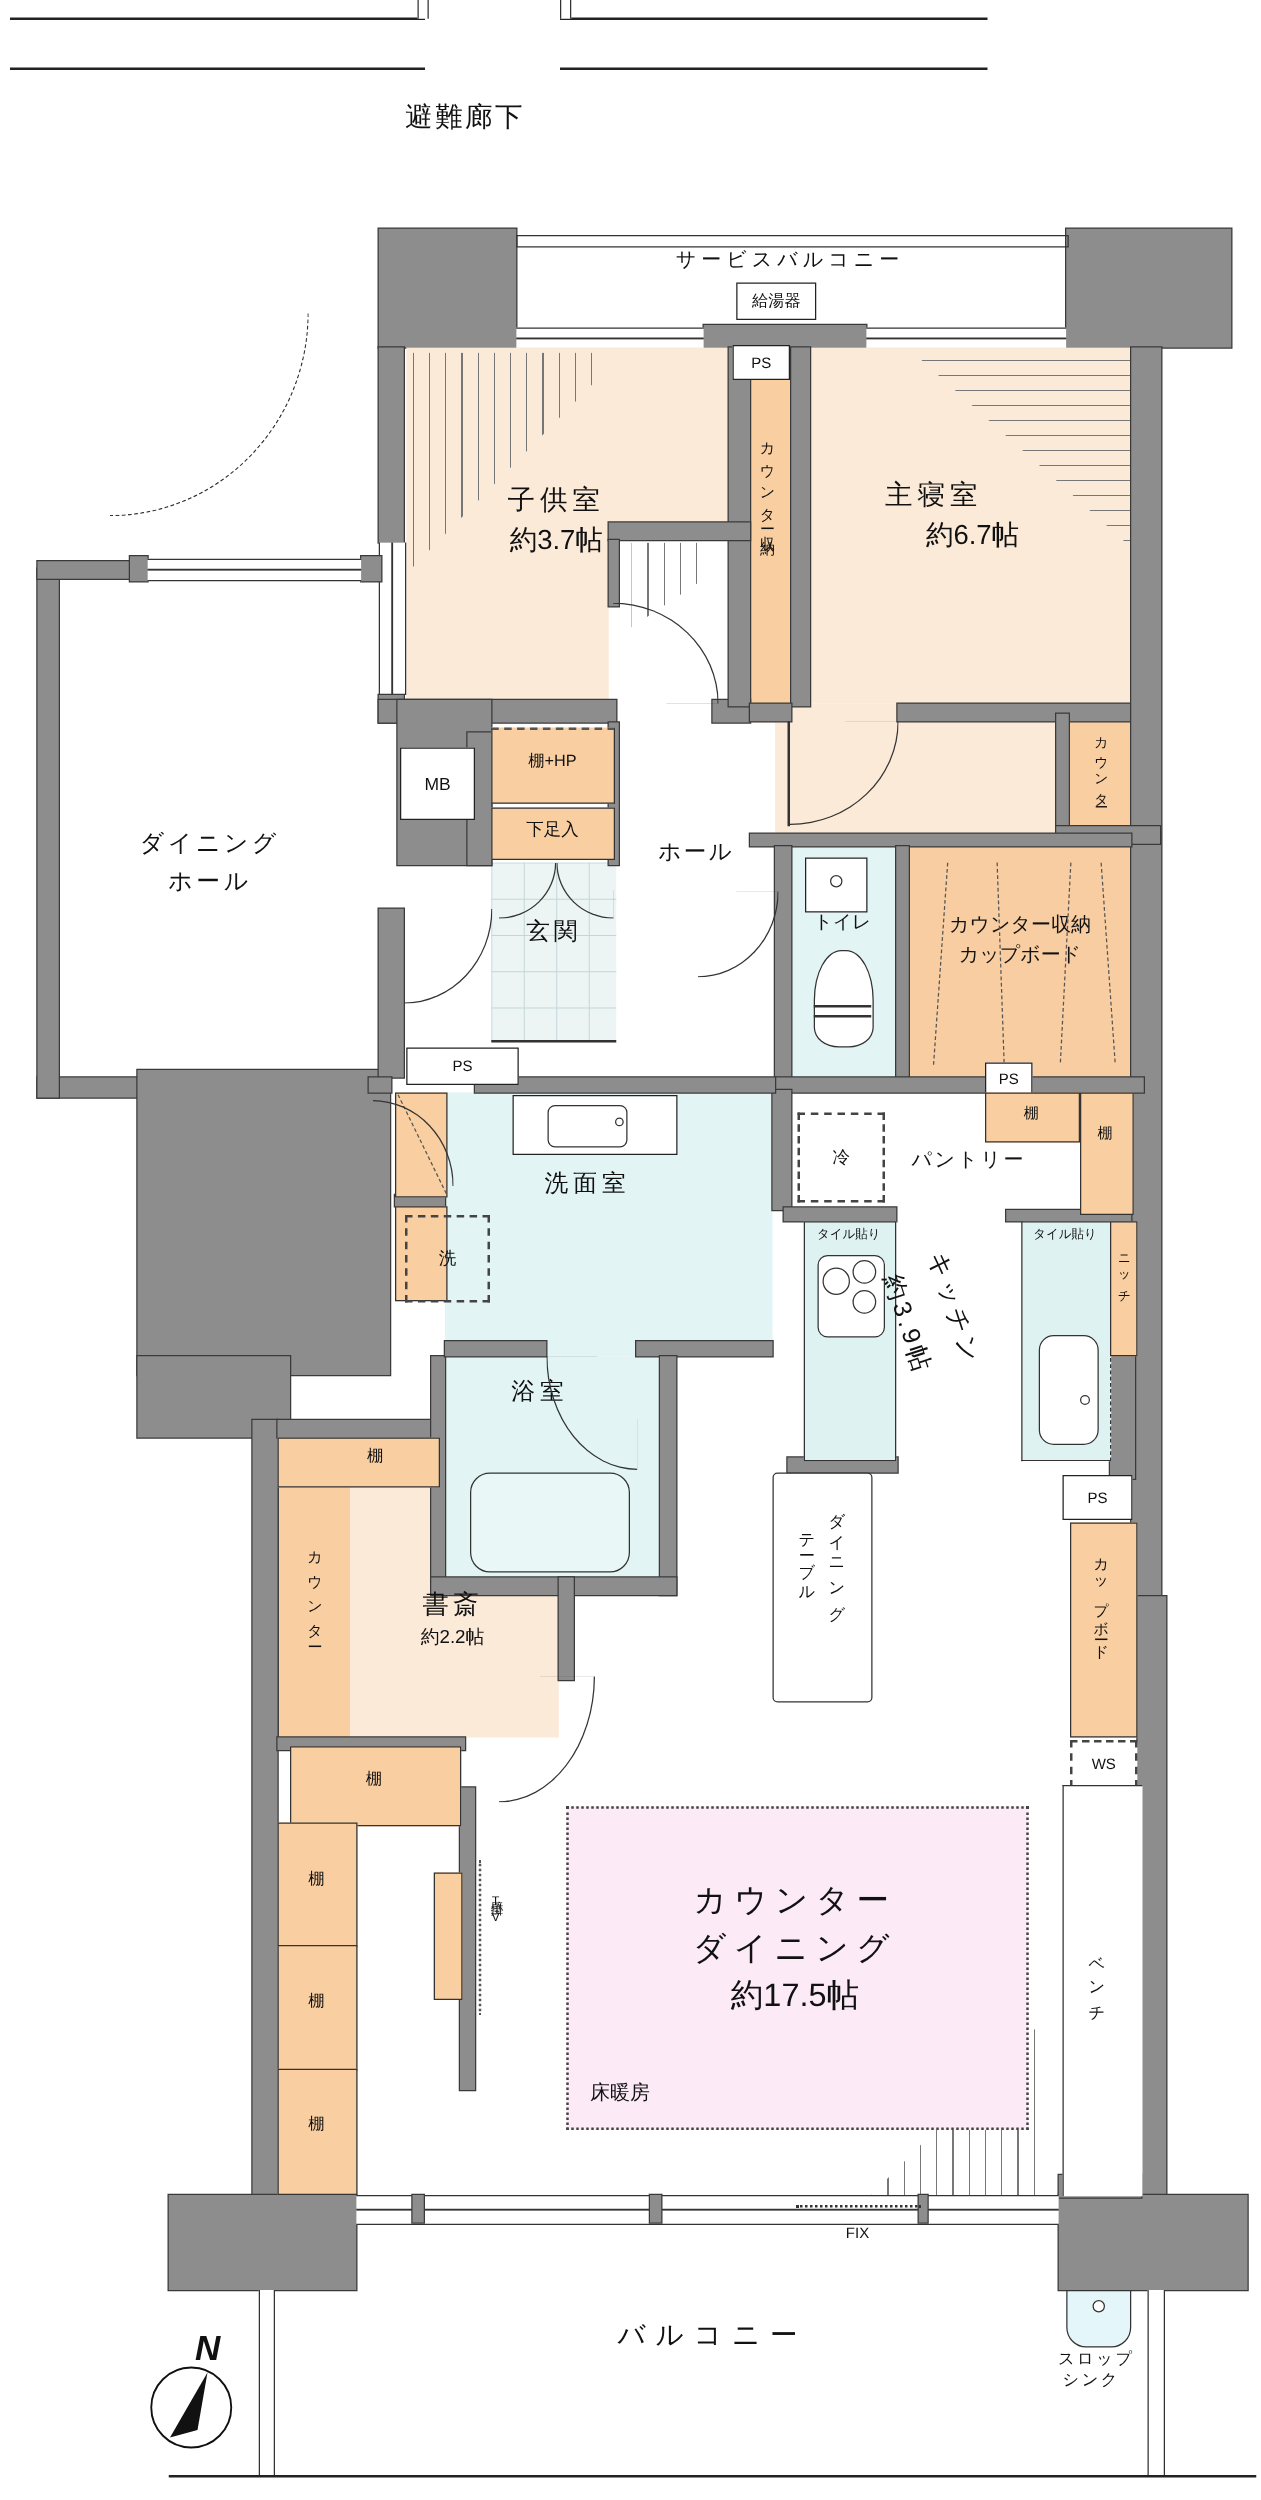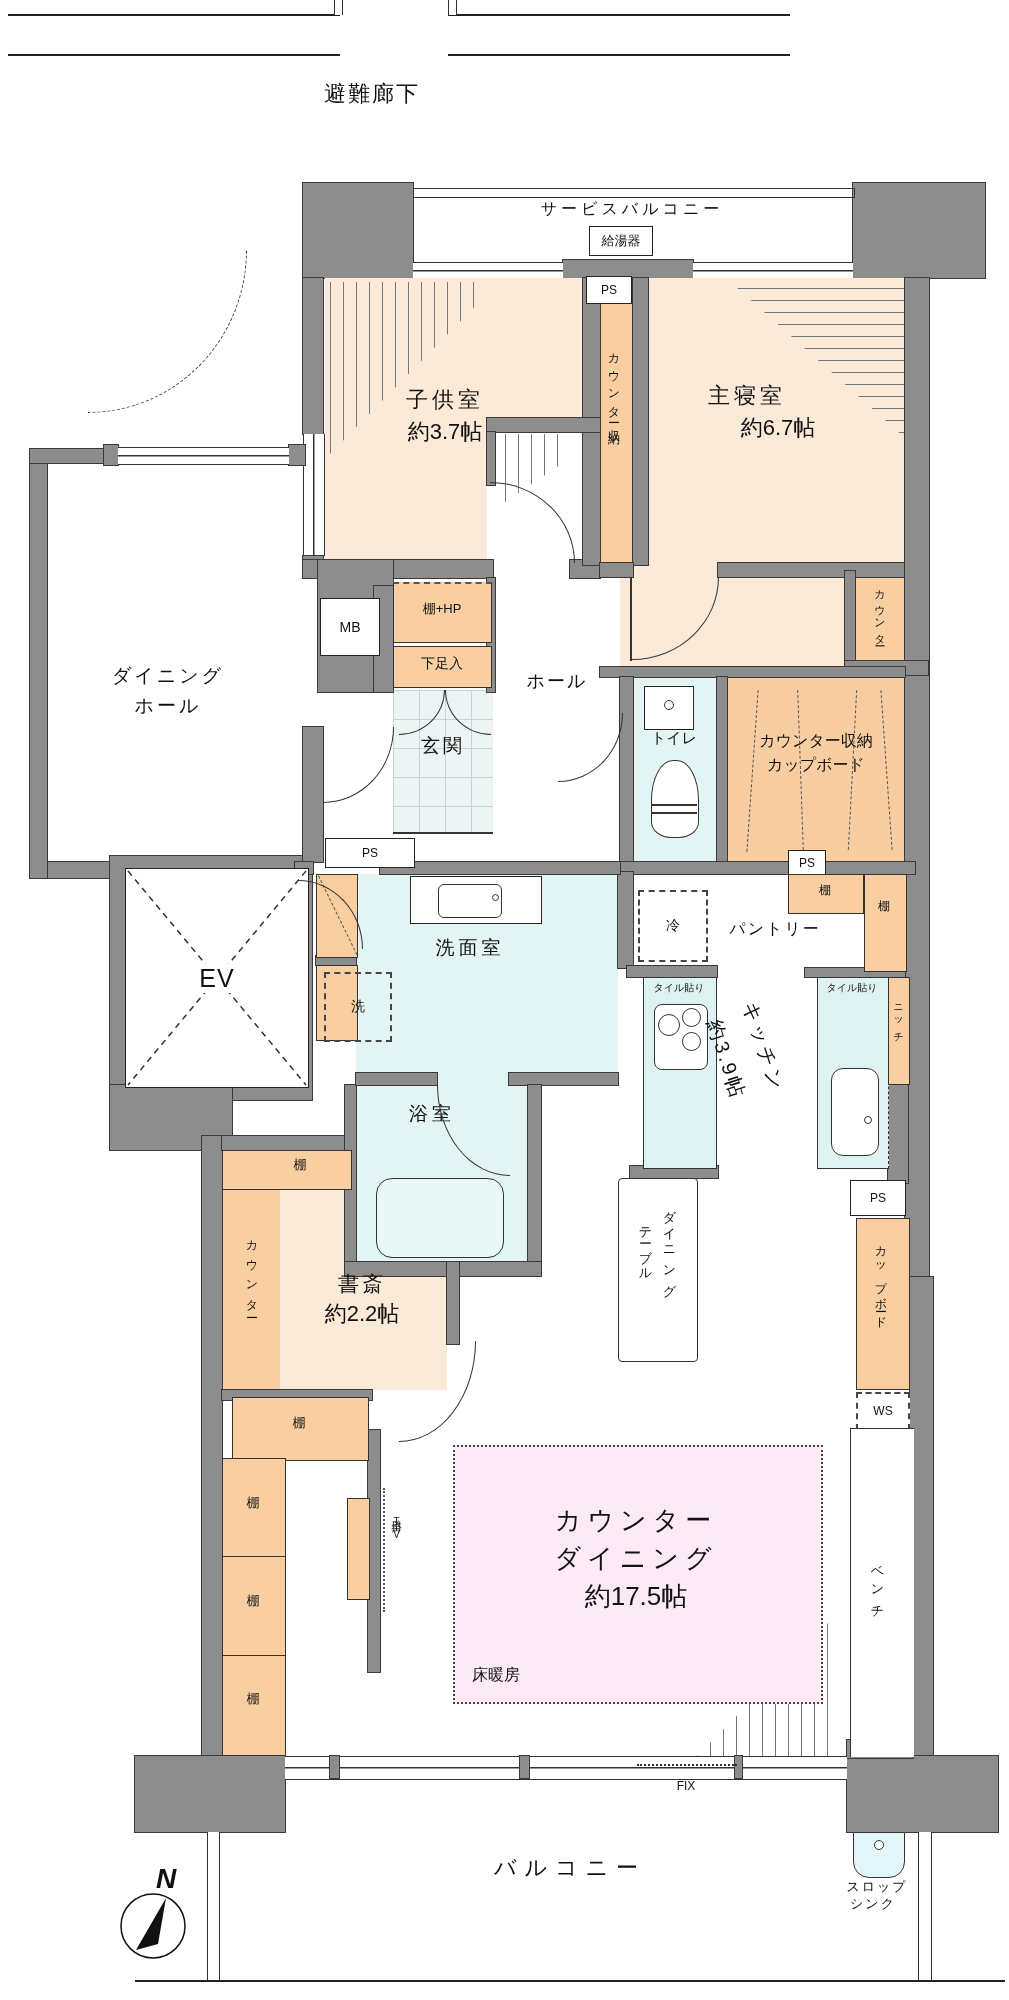--- a/index.html
+++ b/index.html
@@ -156,27 +156,20 @@
   <div class="box" style="left:788px;top:850px;width:36px;height:24px;">
     <span>PS</span>
   </div>
 
   <div class="box" style="left:644px;top:686px;width:48px;height:42px;"></div>
   <div style="position:absolute;left:664px;top:700px;width:8px;height:8px;border:1.5px solid #333;border-radius:50%;"></div>
   <div style="position:absolute;left:651px;top:760px;width:46px;height:76px;border:1.5px solid #333;background:#fff;border-radius:22px 22px 20px 20px / 40px 40px 16px 16px;"></div>
   <div style="position:absolute;left:651px;top:804px;width:46px;height:2px;background:#333;"></div>
   <div style="position:absolute;left:651px;top:812px;width:46px;height:2px;background:#333;"></div>
 
-  <div class="box" style="left:125px;top:868px;width:182px;height:218px;padding:0;">
-    <svg width="182" height="218">
-      <line x1="2" y1="2" x2="180" y2="216" stroke="#333" stroke-width="1.5" stroke-dasharray="6 5"></line>
-      <line x1="180" y1="2" x2="2" y2="216" stroke="#333" stroke-width="1.5" stroke-dasharray="6 5"></line>
-    </svg>
-    <span style="position:absolute;font-size:25px;background:#fff;padding:0 4px;letter-spacing:1px;">EV</span>
-  </div>
   <div class="box" style="left:325px;top:838px;width:88px;height:28px;">
     <span>PS</span>
   </div>
 
   <div class="room" style="left:316px;top:874px;width:40px;height:82px;background:#f9cfa2;border:1px solid #333;"></div>
   <div class="dashline" style="left:318px;top:876px;height:88px;transform:rotate(-26deg);transform-origin:top left;"></div>
   <div class="room" style="left:316px;top:965px;width:40px;height:74px;background:#f9cfa2;border:1px solid #333;"></div>
   <div class="dashbox" style="left:324px;top:972px;width:64px;height:66px;">
     <span style="font-size:14px;">洗</span>
   </div>
@@ -227,21 +220,21 @@
   <div class="vlbl" style="left:868px;top:1556px;font-size:13px;letter-spacing:5px;">ベンチ</div>
 
   <div style="position:absolute;left:618px;top:1178px;width:78px;height:182px;border:1.5px solid #333;border-radius:4px;background:#fff;"></div>
   <div class="vlbl" style="left:660px;top:1200px;font-size:13px;letter-spacing:4px;">ダイニング</div>
   <div class="vlbl" style="left:636px;top:1218px;font-size:13px;letter-spacing:4px;">テーブル</div>
 
   <div class="room" style="left:222px;top:1150px;width:128px;height:38px;background:#f9cfa2;border:1px solid #333;"></div>
   <div class="lbl" style="left:300px;top:1158px;font-size:13px;">棚</div>
   <div class="vlbl" style="left:243px;top:1232px;font-size:12px;letter-spacing:6px;">カウンター</div>
   <div class="lbl" style="left:362px;top:1272px;font-size:21px;letter-spacing:3px;">書斎</div>
-  <div class="lbl" style="left:362px;top:1302px;font-size:22px;">約2.2帖</div>
+  <div class="lbl" style="left:362px;top:1302px;font-size:15px;">約2.2帖</div>
   <div class="room" style="left:232px;top:1397px;width:135px;height:62px;background:#f9cfa2;border:1px solid #333;"></div>
   <div class="lbl" style="left:299px;top:1416px;font-size:13px;">棚</div>
 
   <div class="room" style="left:222px;top:1458px;width:62px;height:98px;background:#f9cfa2;border:1px solid #333;"></div>
   <div class="lbl" style="left:253px;top:1496px;font-size:13px;">棚</div>
   <div class="room" style="left:222px;top:1556px;width:62px;height:99px;background:#f9cfa2;border:1px solid #333;"></div>
   <div class="lbl" style="left:253px;top:1594px;font-size:13px;">棚</div>
   <div class="room" style="left:222px;top:1655px;width:62px;height:99px;background:#f9cfa2;border:1px solid #333;"></div>
   <div class="lbl" style="left:253px;top:1692px;font-size:13px;">棚</div>
 

